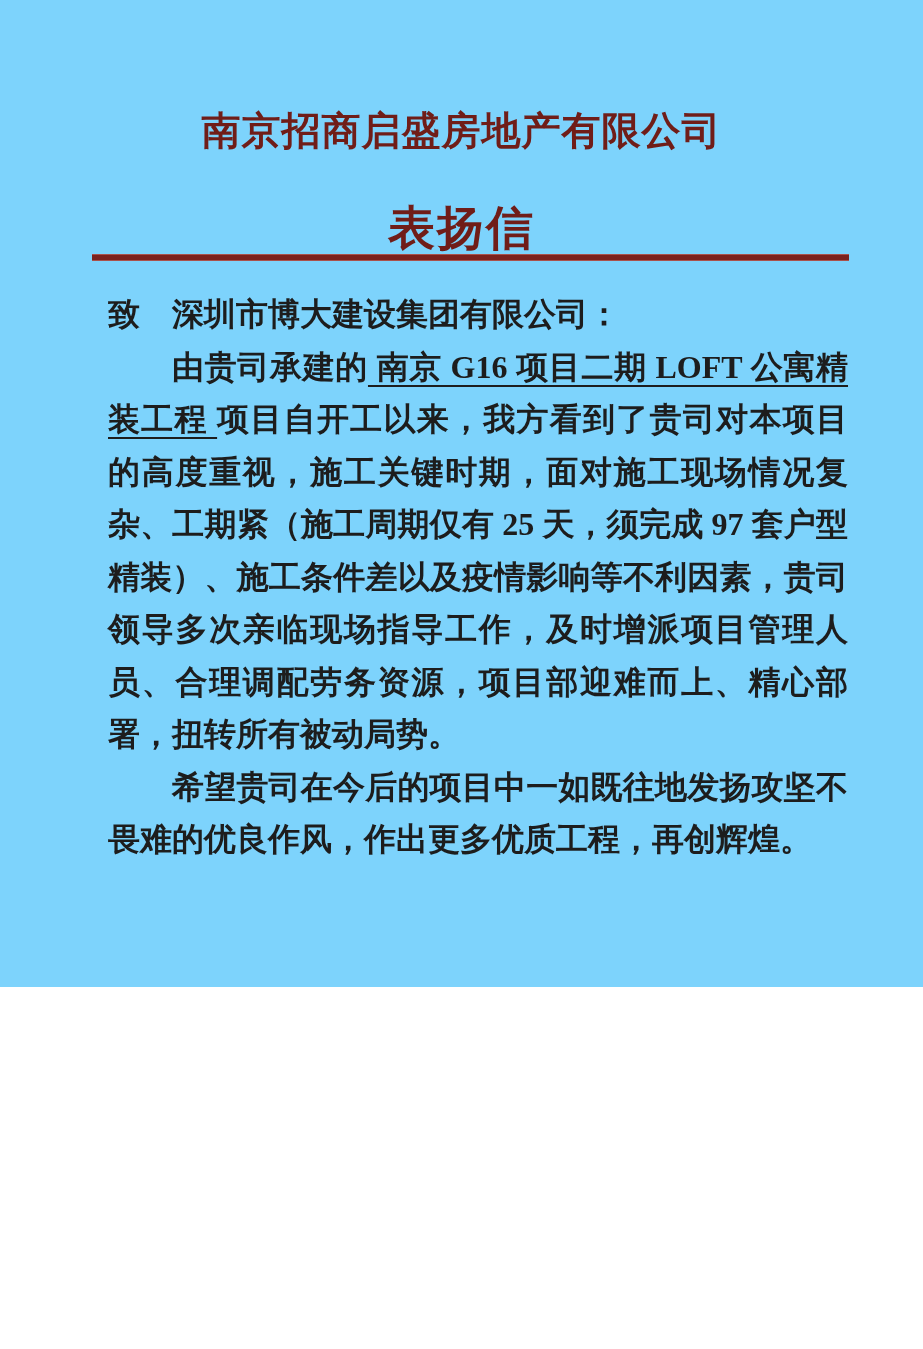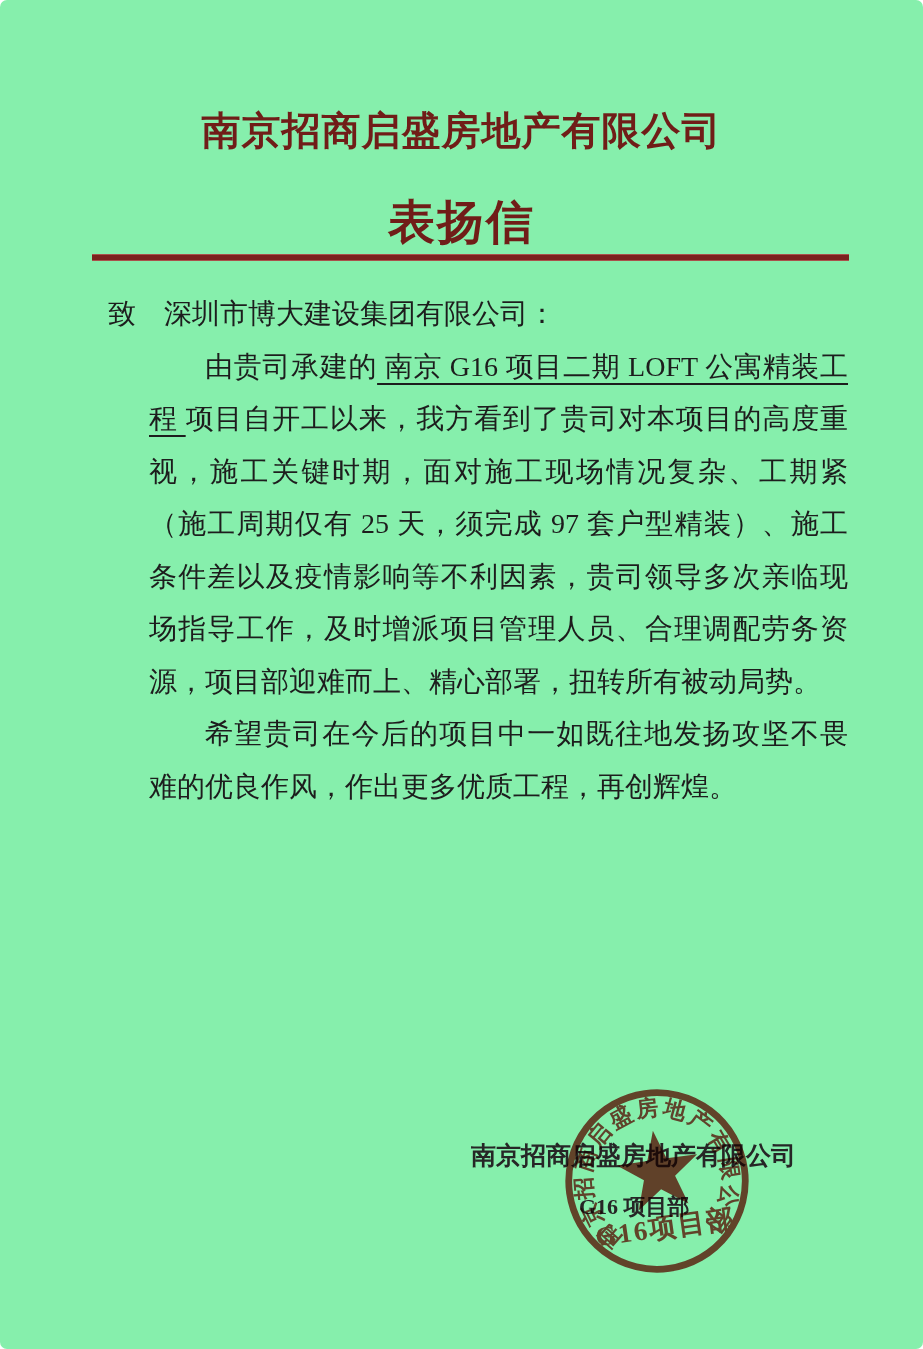--- a/index.html
+++ b/index.html
@@ -1,49 +1,48 @@
 <!DOCTYPE html>
 <html><head>
 <meta charset="utf-8">
 <style>
   html,body{margin:0;padding:0;background:#ffffff;}
   .page{
     position:relative;
-    width:923px;height:1349px;
-    background:#86efac;
+    width:923px;height:987px;
+    background:#7dd3fc;
     overflow:hidden;
     font-family:"Liberation Serif", serif;
-    border-radius:7px;
   }
   .company-title{
     position:absolute;left:0;right:0;top:104px;
     margin:0;text-align:center;
     font-size:39px;font-weight:700;letter-spacing:1px;
     color:#701d18;
   }
   .letter-title{
     position:absolute;left:0;right:0;top:185px;
-    margin:6px;text-align:center;
+    margin:12px;text-align:center;
     font-size:47px;font-weight:700;letter-spacing:2px;
     color:#701d18;
   }
   .divider{
     position:absolute;left:92px;top:254px;
     width:757px;height:5px;
     background:#7b211d;
     border-top:1px solid #a9514b;
     border-bottom:1px solid #a9514b;
   }
   .body-text{
     position:absolute;left:108px;top:288px;width:740px;
     color:#1d1d1d;
-    font-size:28px;line-height:52.5px;font-weight:400;
+    font-size:32px;line-height:52.5px;font-weight:700;
   }
   .body-text p{margin:0;text-align:justify;}
-  .body-text p.indent{text-indent:2em;margin-left:41px;}
+  .body-text p.indent{text-indent:2em;}
   .u{
     text-decoration:underline;
     text-decoration-thickness:2px;
     text-underline-offset:7px;
   }
   .sig-line{
     position:absolute;margin:0;
     color:#262626;font-weight:600;white-space:nowrap;
   }
   .sig-company{left:471px;top:1139px;font-size:25px;}

